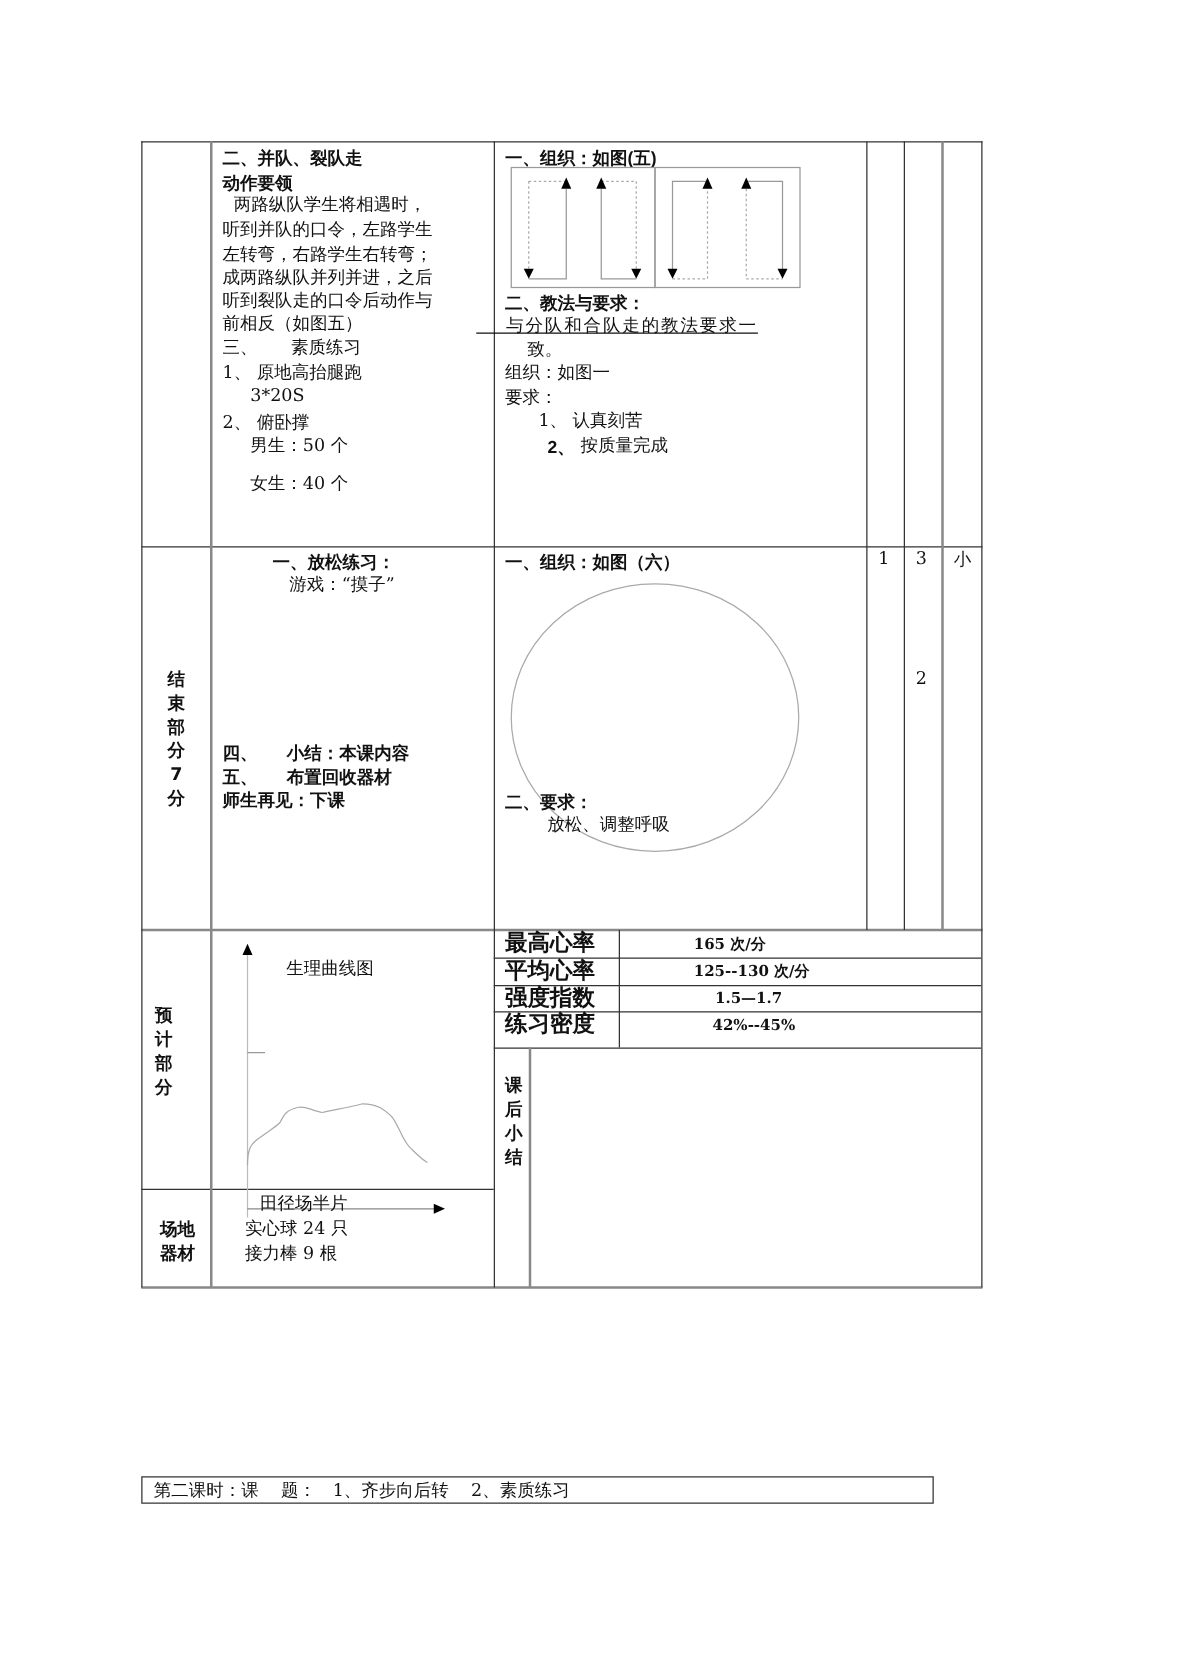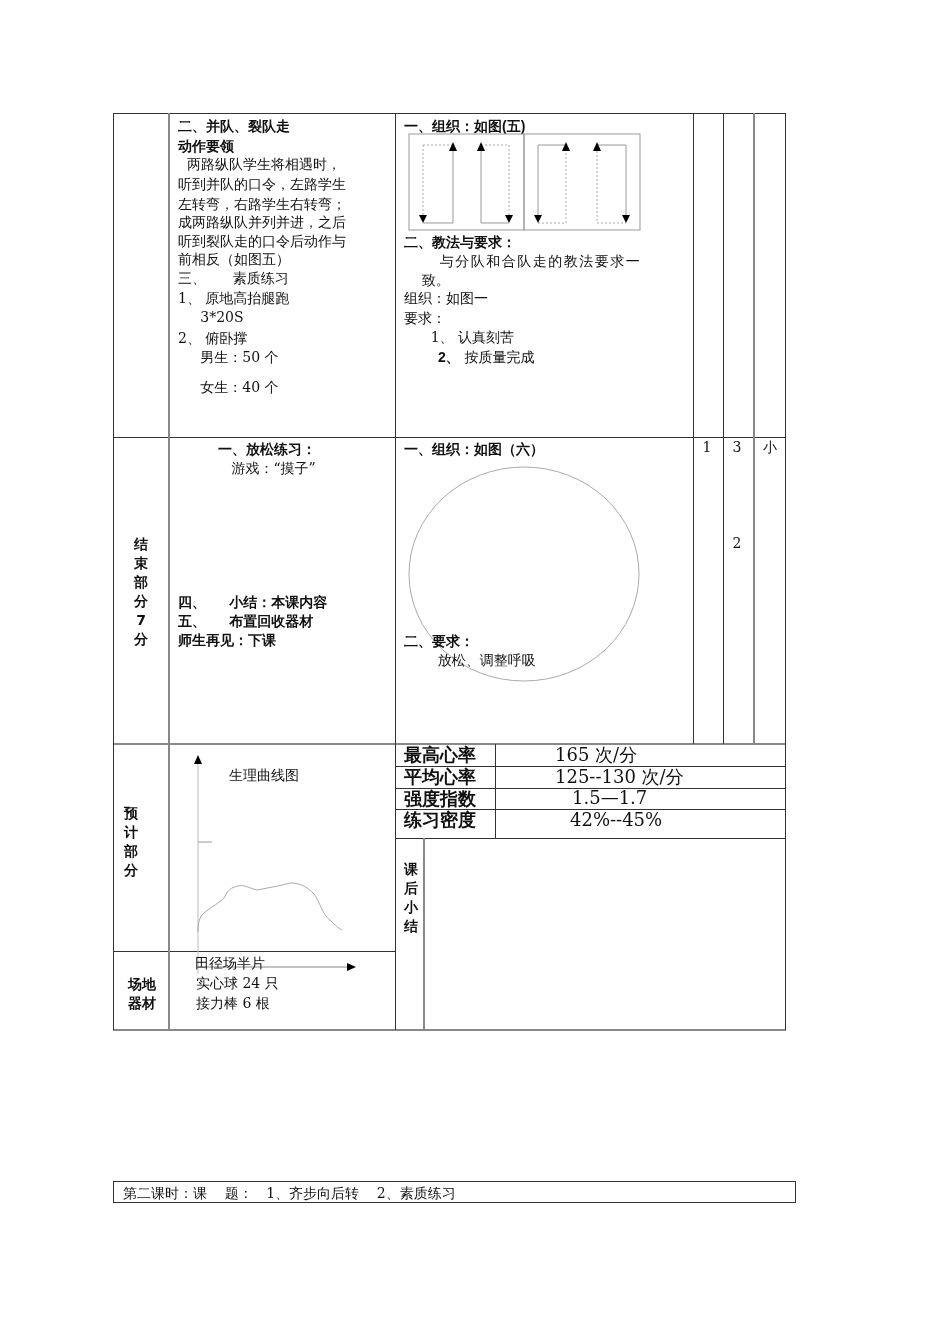--- a/index.html
+++ b/index.html
@@ -10,22 +10,22 @@
   .vl { position:absolute; width:0; border-left:1px solid #333; }
   .vl.grey { border-left:2px solid #888; }
   .hl.grey { border-top:2px solid #888; }
   .txt { position:absolute; line-height:20px; white-space:pre; font-size:14px; }
   .bold { font-weight:bold; font-family:Liberation Sans, sans-serif; font-size:14px; }
   .vert { position:absolute; width:20px; text-align:center; line-height:19px; font-weight:bold;
           font-family:"DejaVu Sans","Liberation Sans",sans-serif; font-size:14px; white-space:normal; }
   .vert span { display:block; }
   .num { position:absolute; font-size:14px; text-align:center; width:20px; }
   .stat-label { position:absolute; font-weight:bold; font-family:"DejaVu Sans","Liberation Sans",sans-serif; font-size:18px; line-height:20px; }
-  .stat-val { position:absolute; font-size:18px; line-height:20px; }
-  .footer-box { position:absolute; left:113px; top:1181px; width:683px; height:22px; border:1px solid #333; box-sizing:border-box; }
+  .stat-val { position:absolute; font-size:12px; line-height:20px;font-weight:bold; }
+  .footer-box { position:absolute; left:113px; top:1181px; width:634px; height:22px; border:1px solid #333; box-sizing:border-box; }
   .footer-box span { position:absolute; left:9px; top:1px; font-size:14px; line-height:20px; white-space:pre; }
 </style>
 </head>
 <body>
 
 <div class="hl" style="left:113px; top:113px; width:673px;"></div>
 <div class="hl" style="left:113px; top:437px; width:673px;"></div>
 <div class="hl grey" style="left:113px; top:743px; width:673px;"></div>
 <div class="hl" style="left:113px; top:951px; width:282px;"></div>
 <div class="hl grey" style="left:113px; top:1029px; width:673px;"></div>
@@ -80,21 +80,21 @@
   <path d="M130 90 L158 90 L158 18" stroke="#aaa" stroke-dasharray="2,2" fill="none"></path>
   <polygon points="130,90 126,82 134,82" fill="#000"></polygon>
   <polygon points="158,9 154,18 162,18" fill="#000"></polygon>
   <path d="M189 18 L189 90 L218 90" stroke="#aaa" stroke-dasharray="2,2" fill="none"></path>
   <path d="M189 12 L218 12 L218 85" stroke="#999" fill="none"></path>
   <polygon points="189,9 185,18 193,18" fill="#000"></polygon>
   <polygon points="218,90 214,82 222,82" fill="#000"></polygon>
 </svg>
 
 <div class="txt bold" style="left:404px; top:232px;">二、教法与要求：</div>
-<div class="txt" style="left:416px; top:251px; letter-spacing:1.5px;">    与分队和合队走的教法要求一</div>
+<div class="txt" style="left:381px; top:251px; letter-spacing:1.5px;text-decoration:underline;">    与分队和合队走的教法要求一</div>
 <div class="txt" style="left:404px; top:270px;">    致。</div>
 <div class="txt" style="left:404px; top:288px;">组织：如图一</div>
 <div class="txt" style="left:404px; top:308px;">要求：</div>
 <div class="txt" style="left:404px; top:327px;">      1、 认真刻苦</div>
 <div class="txt bold" style="left:438px; top:347px;">2、</div>
 <div class="txt" style="left:460px; top:347px;"> 按质量完成</div>
 
 <div class="vert" style="left:131px; top:535px;">
   <span>结</span>
   <span>束</span>
@@ -152,19 +152,19 @@
   <span>课</span>
   <span>后</span>
   <span>小</span>
   <span>结</span>
 </div>
 
 <div class="abs" style="left:124px; top:975px; font-weight:bold; font-family:'DejaVu Sans','Liberation Sans',sans-serif; font-size:14px; line-height:19px; text-align:center; width:36px;">
   <div>场地</div>
   <div>器材</div>
 </div>
-<div class="txt" style="left:195px; top:953px;text-align:right;">田径场半片</div>
+<div class="txt" style="left:208px; top:953px;text-align:right;">田径场半片</div>
 <div class="txt" style="left:196px; top:973px;">实心球 24 只</div>
-<div class="txt" style="left:196px; top:993px;">接力棒 6 根</div>
+<div class="txt" style="left:196px; top:993px;">接力棒 9 根</div>
 
 <div class="footer-box">
   <span>第二课时：课    题：   1、齐步向后转    2、素质练习</span>
 </div>
 
 </body></html>

